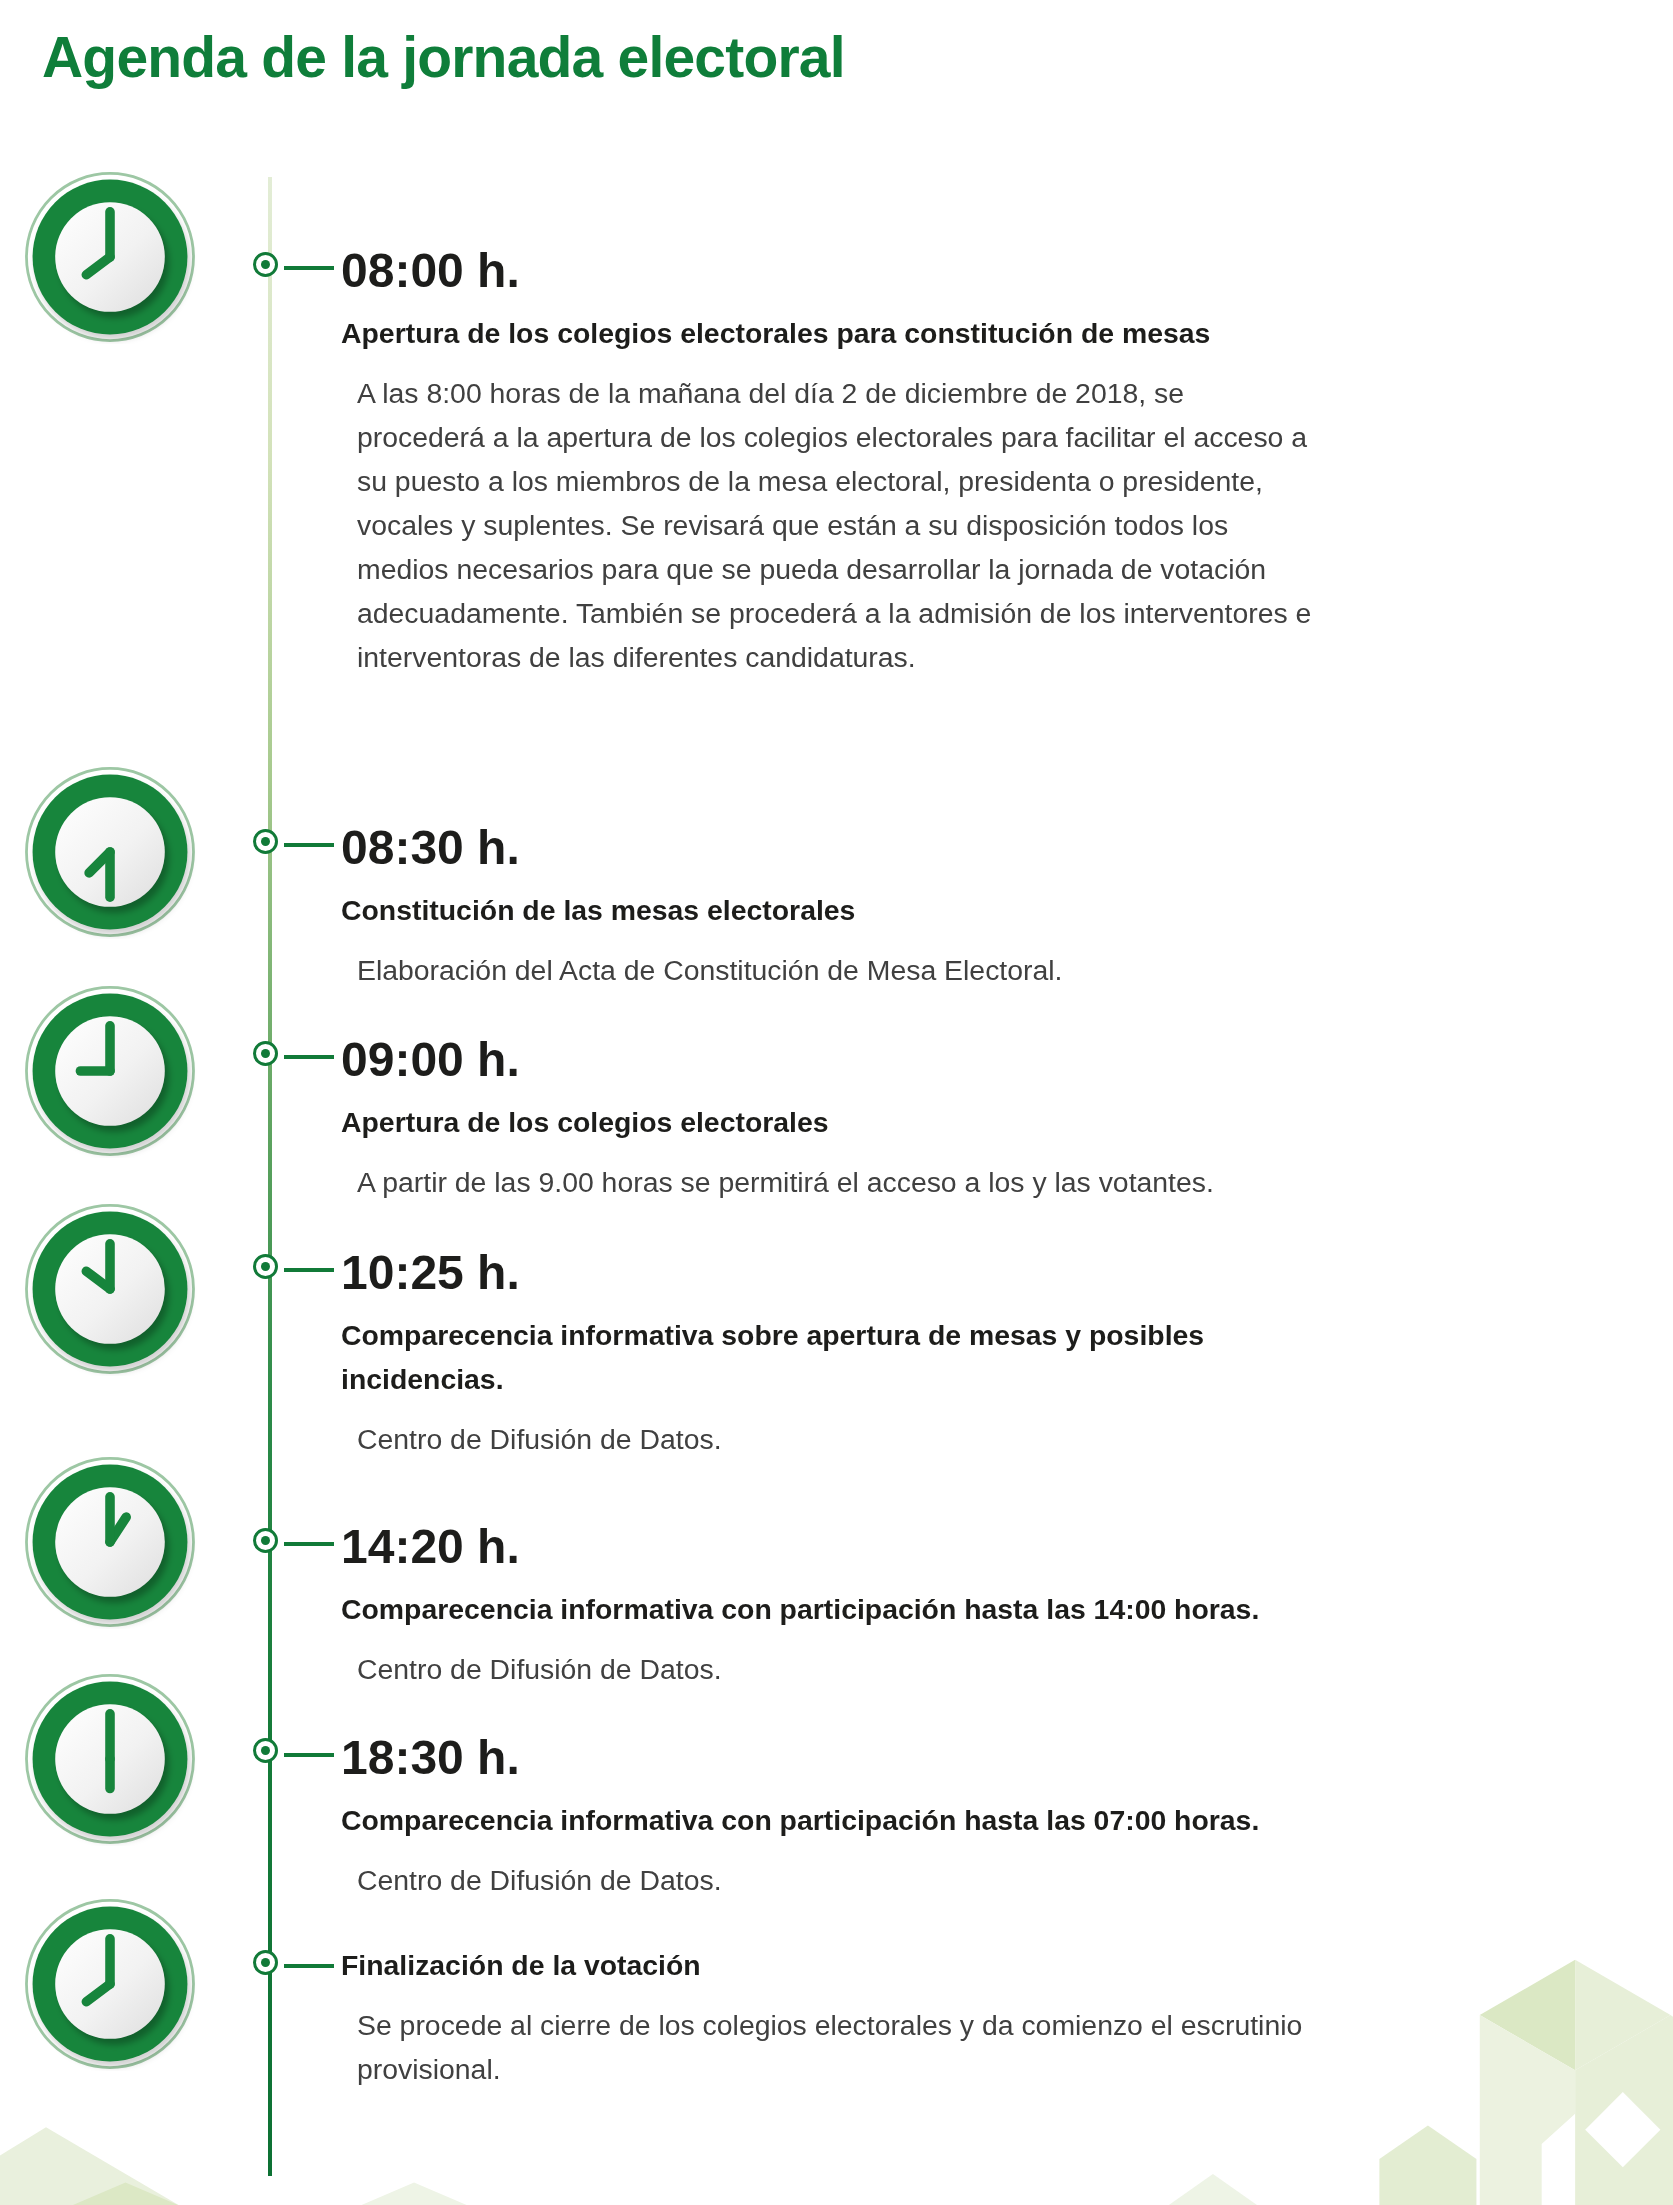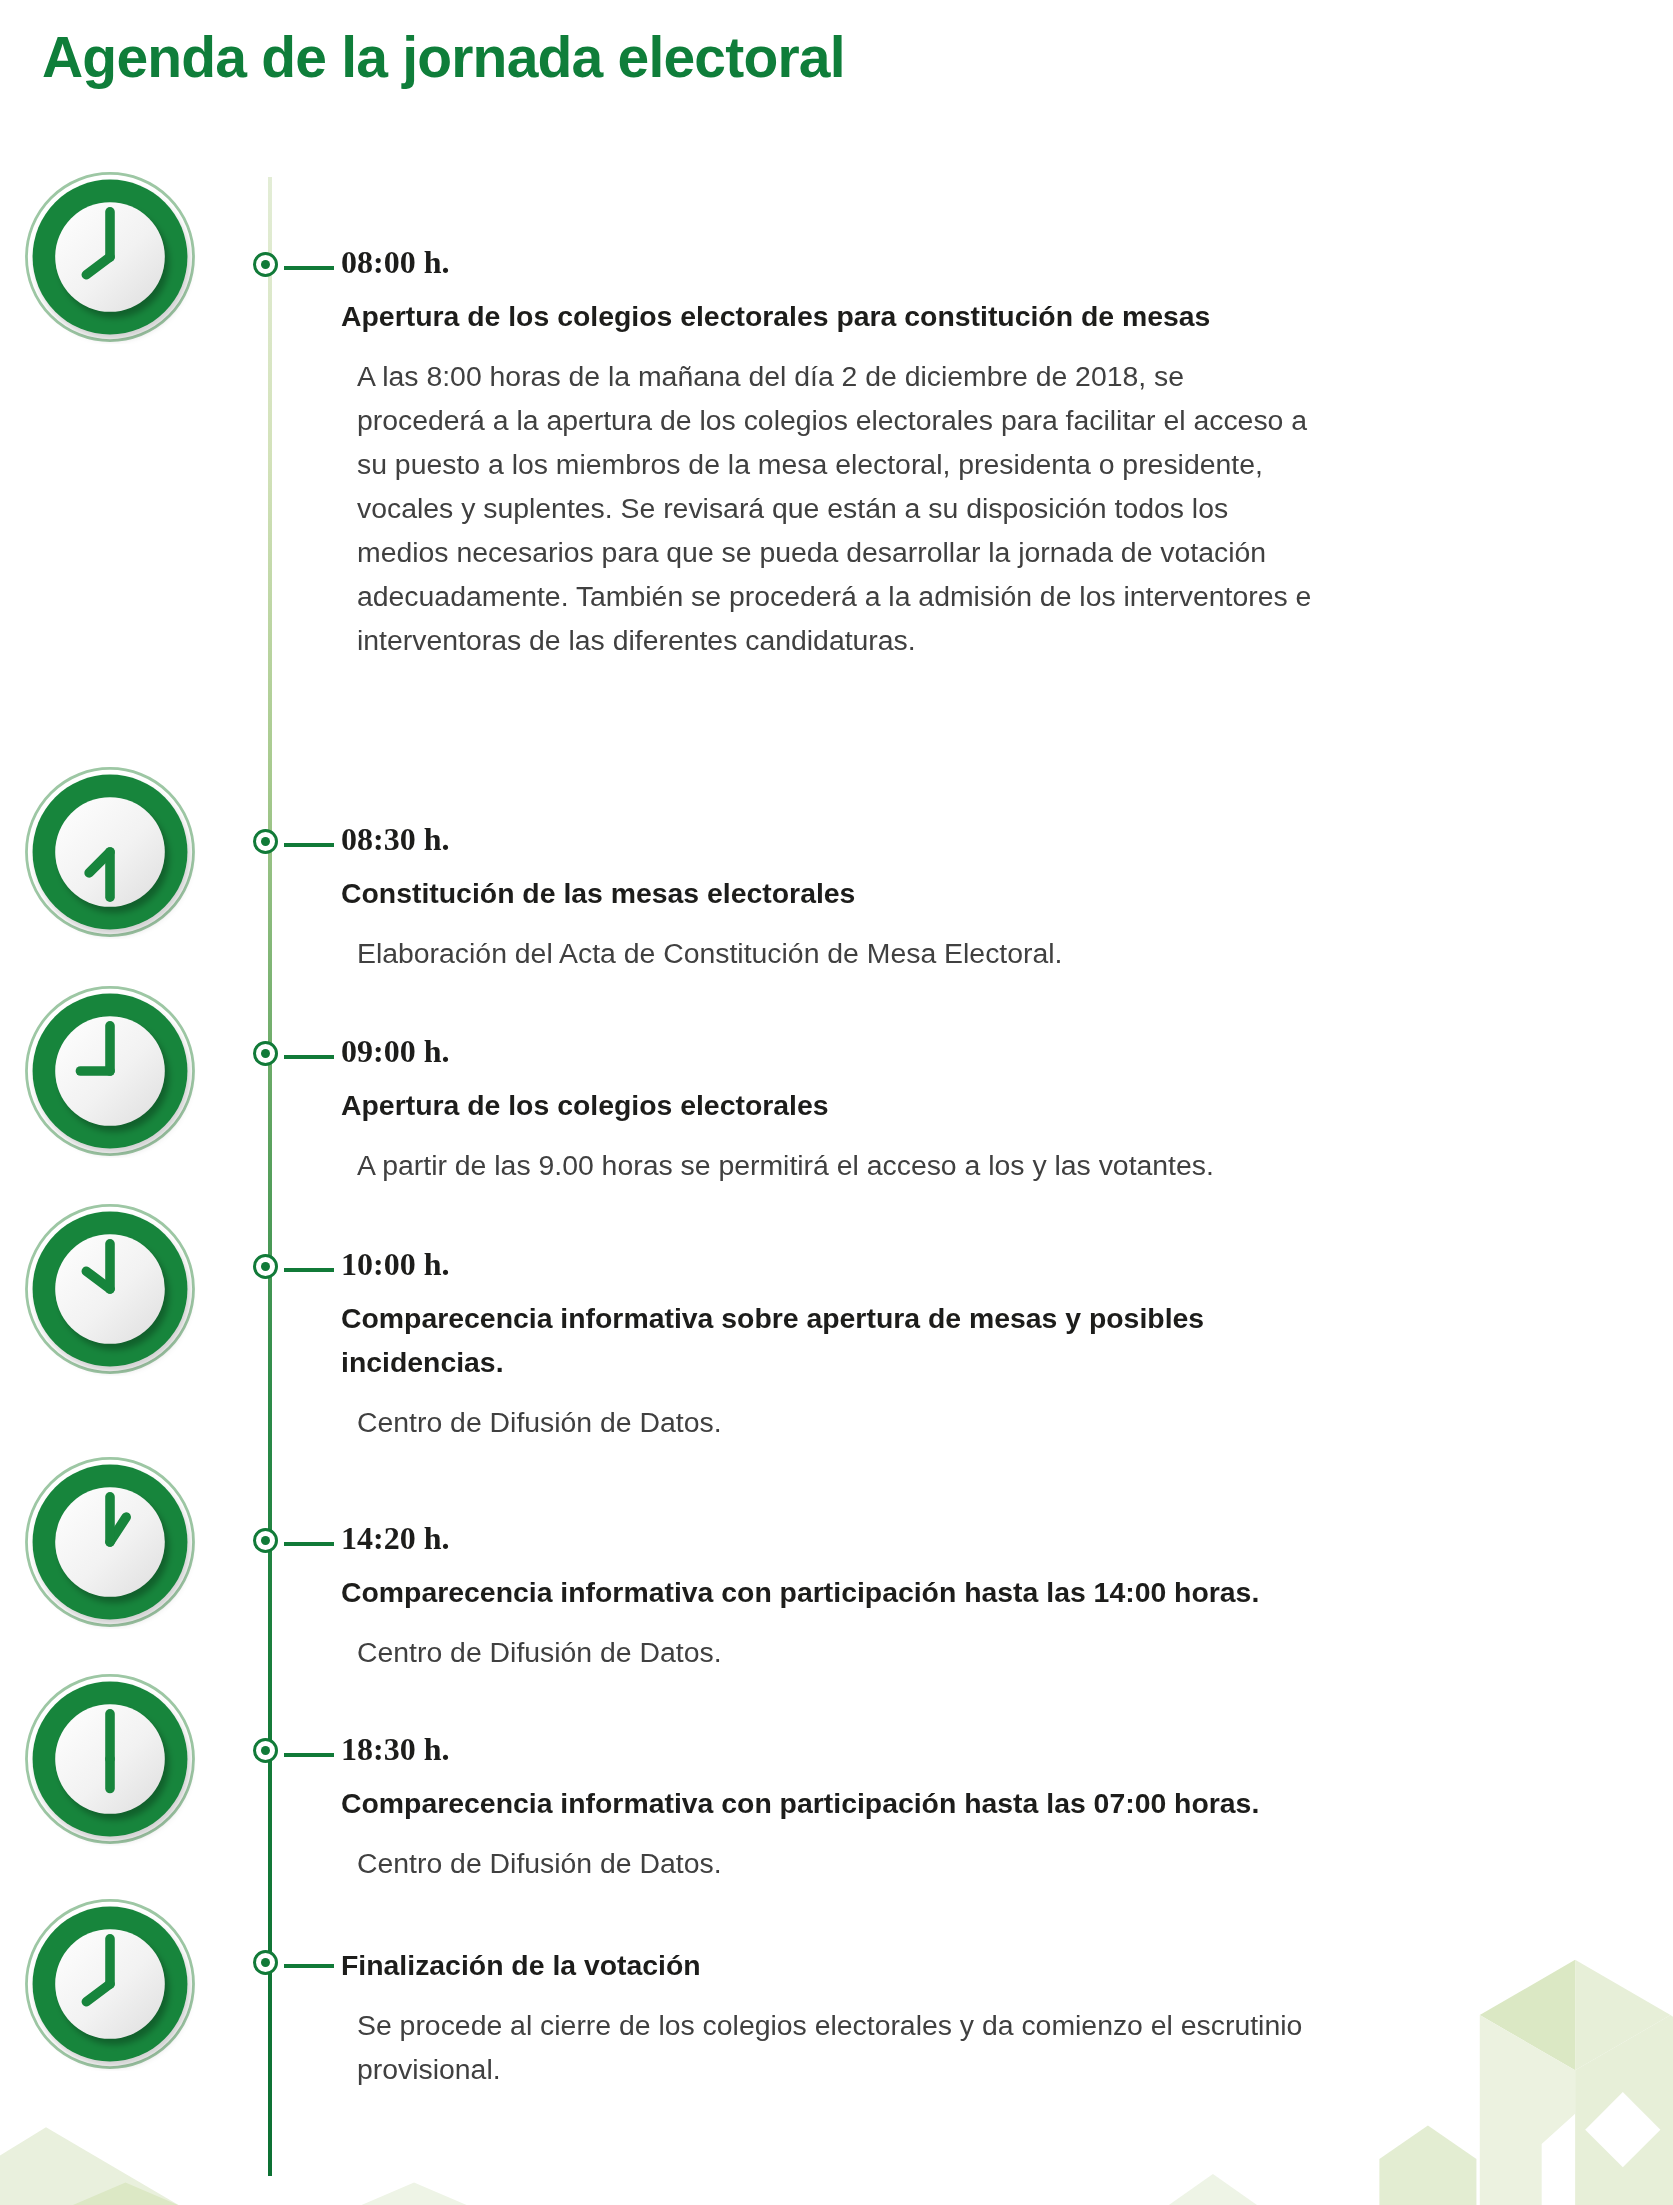--- a/index.html
+++ b/index.html
@@ -37,21 +37,21 @@
   }
   .tl-connector{
     position:absolute;left:284px;width:50px;height:4.2px;
     background:var(--green-dark);
   }
   
   .clock{position:absolute;left:23.4px;width:174px;height:174px;}
   .clock svg{width:100%;height:100%;display:block;}
   
   .entry{position:absolute;left:341px;width:1230px;color:var(--ink);}
-  .entry-time{margin:0 0 13.4px 0;font-size:32px;font-weight:700;line-height:1.1;color:var(--ink);font-family:Liberation Serif, serif;}
+  .entry-time{margin:0 0 13.4px 0;font-size:48px;font-weight:700;line-height:1.1;color:var(--ink);}
   .entry-subtitle{margin:0 0 11.7px 0;font-size:28.4px;font-weight:700;line-height:44px;color:var(--ink);}
   .entry-body{margin:16px;font-size:28.4px;font-weight:400;line-height:44px;color:var(--body-ink);}
   
   .e1{top:245px;}  .c1{top:170px;}
   .e2{top:822px;}  .c2{top:765px;}
   .e3{top:1034px;} .c3{top:984px;}
   .e4{top:1247px;} .c4{top:1202px;}
   .e5{top:1521px;} .c5{top:1455px;}
   .e6{top:1732px;} .c6{top:1672px;}
   .e7{top:1943px;} .c7{top:1897px;}
@@ -180,21 +180,21 @@
   <h2 class="entry-time">08:30 h.</h2>
   <p class="entry-subtitle">Constitución de las mesas electorales</p>
   <p class="entry-body">Elaboración del Acta de Constitución de Mesa Electoral.</p>
 </section>
 <section class="entry e3">
   <h2 class="entry-time">09:00 h.</h2>
   <p class="entry-subtitle">Apertura de los colegios electorales</p>
   <p class="entry-body">A partir de las 9.00 horas se permitirá el acceso a los y las votantes.</p>
 </section>
 <section class="entry e4">
-  <h2 class="entry-time">10:00 h.</h2>
+  <h2 class="entry-time">10:25 h.</h2>
   <p class="entry-subtitle">Comparecencia informativa sobre apertura de mesas y posibles incidencias.</p>
   <p class="entry-body">Centro de Difusión de Datos.</p>
 </section>
 <section class="entry e5">
   <h2 class="entry-time">14:20 h.</h2>
   <p class="entry-subtitle">Comparecencia informativa con participación hasta las 14:00 horas.</p>
   <p class="entry-body">Centro de Difusión de Datos.</p>
 </section>
 <section class="entry e6">
   <h2 class="entry-time">18:30 h.</h2>

